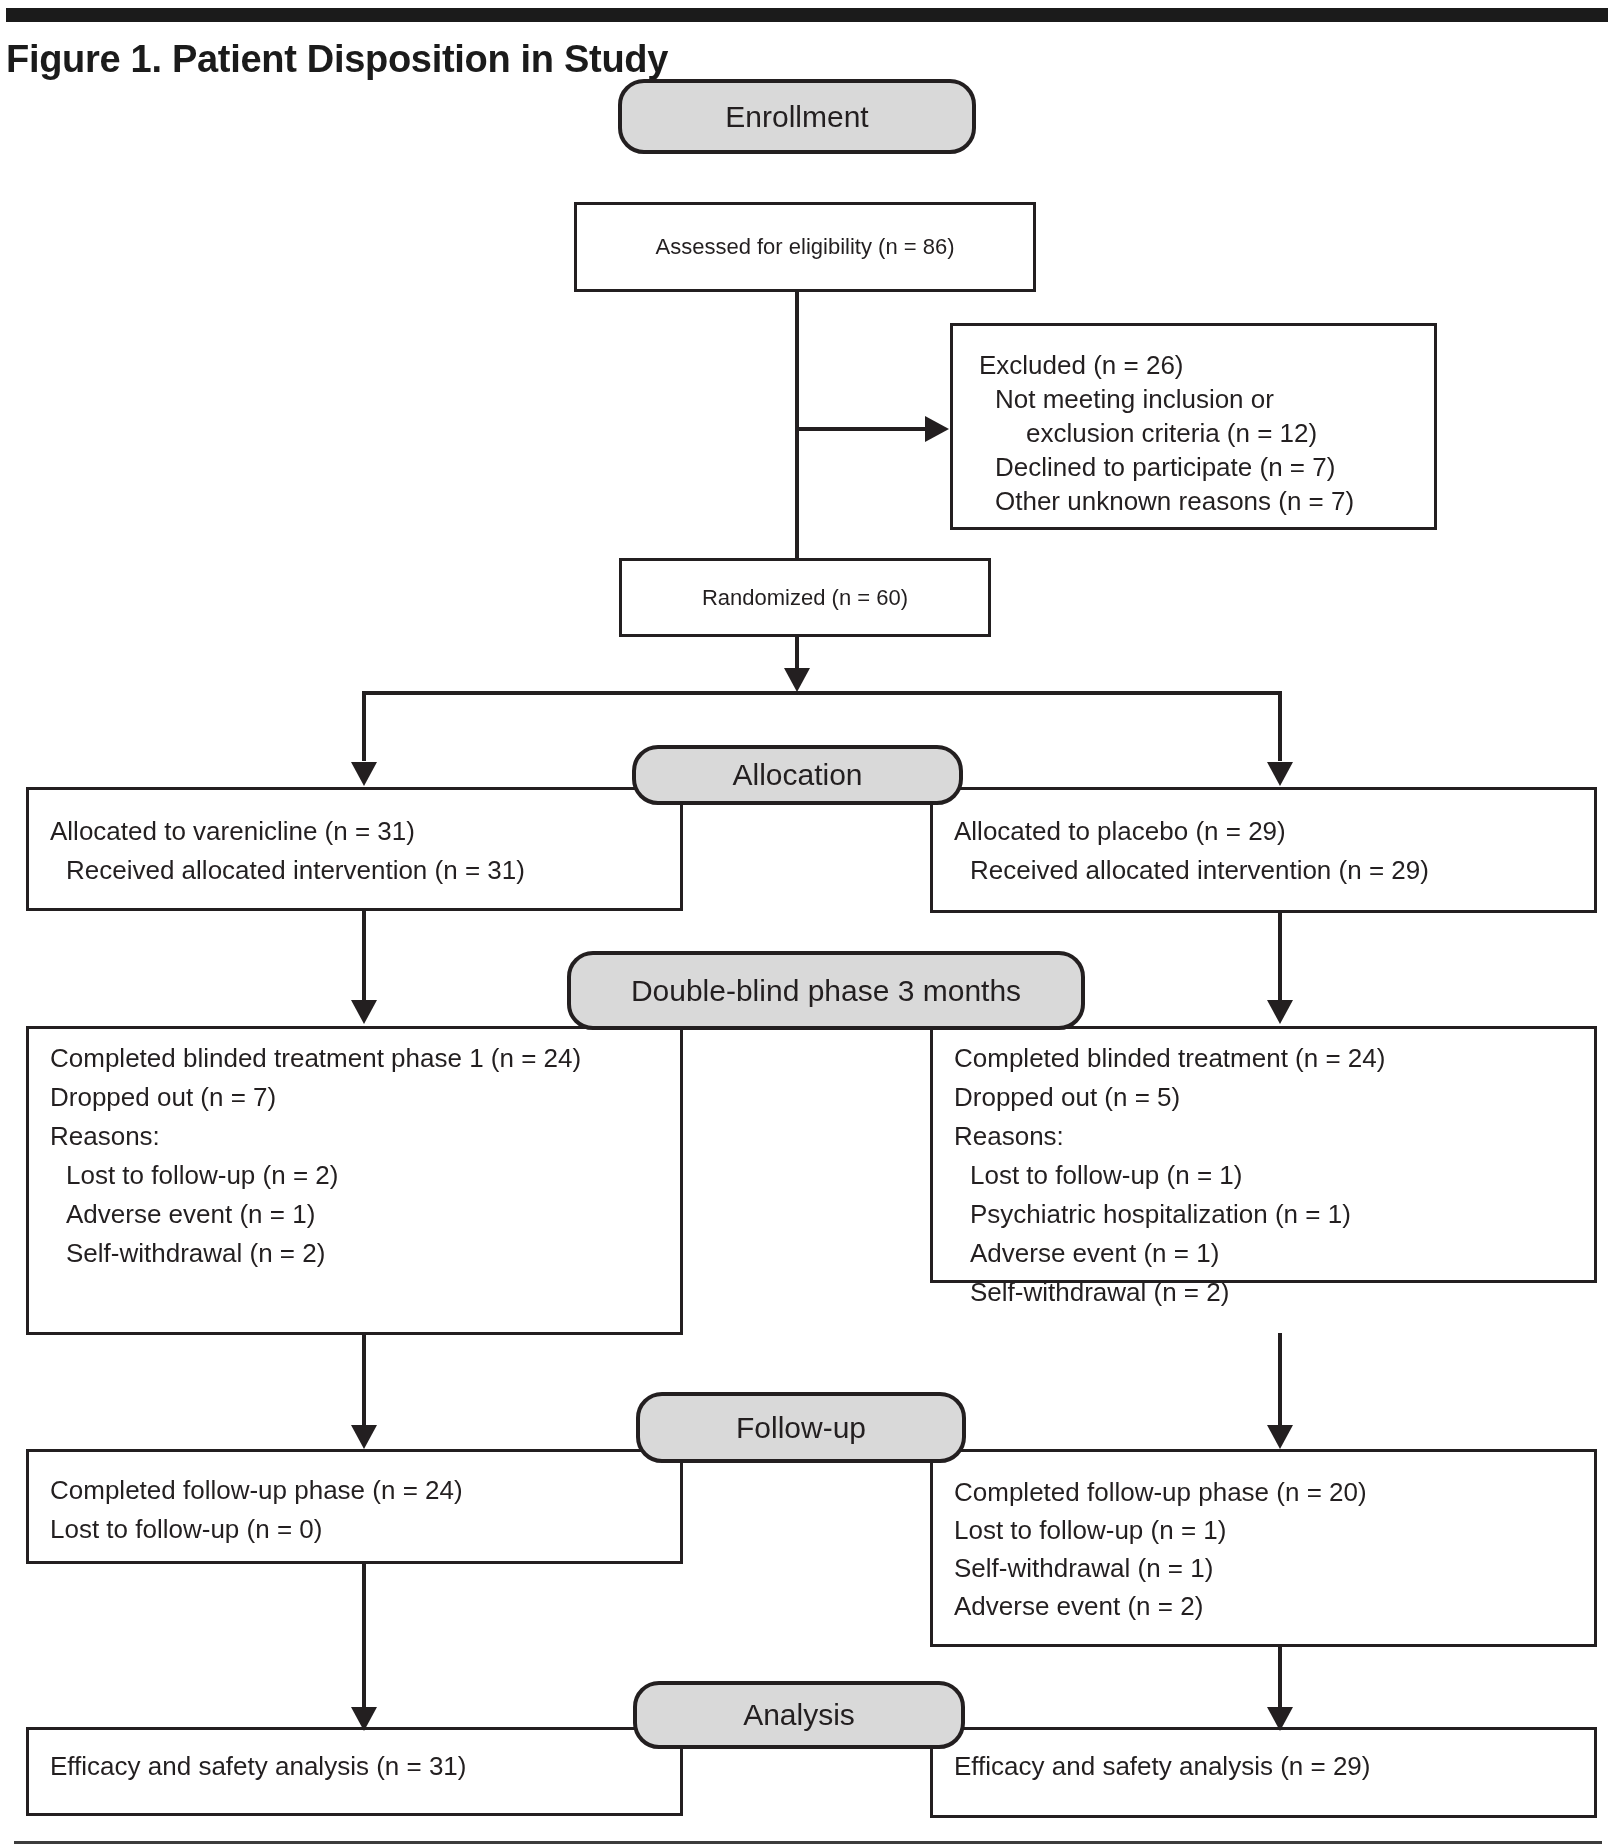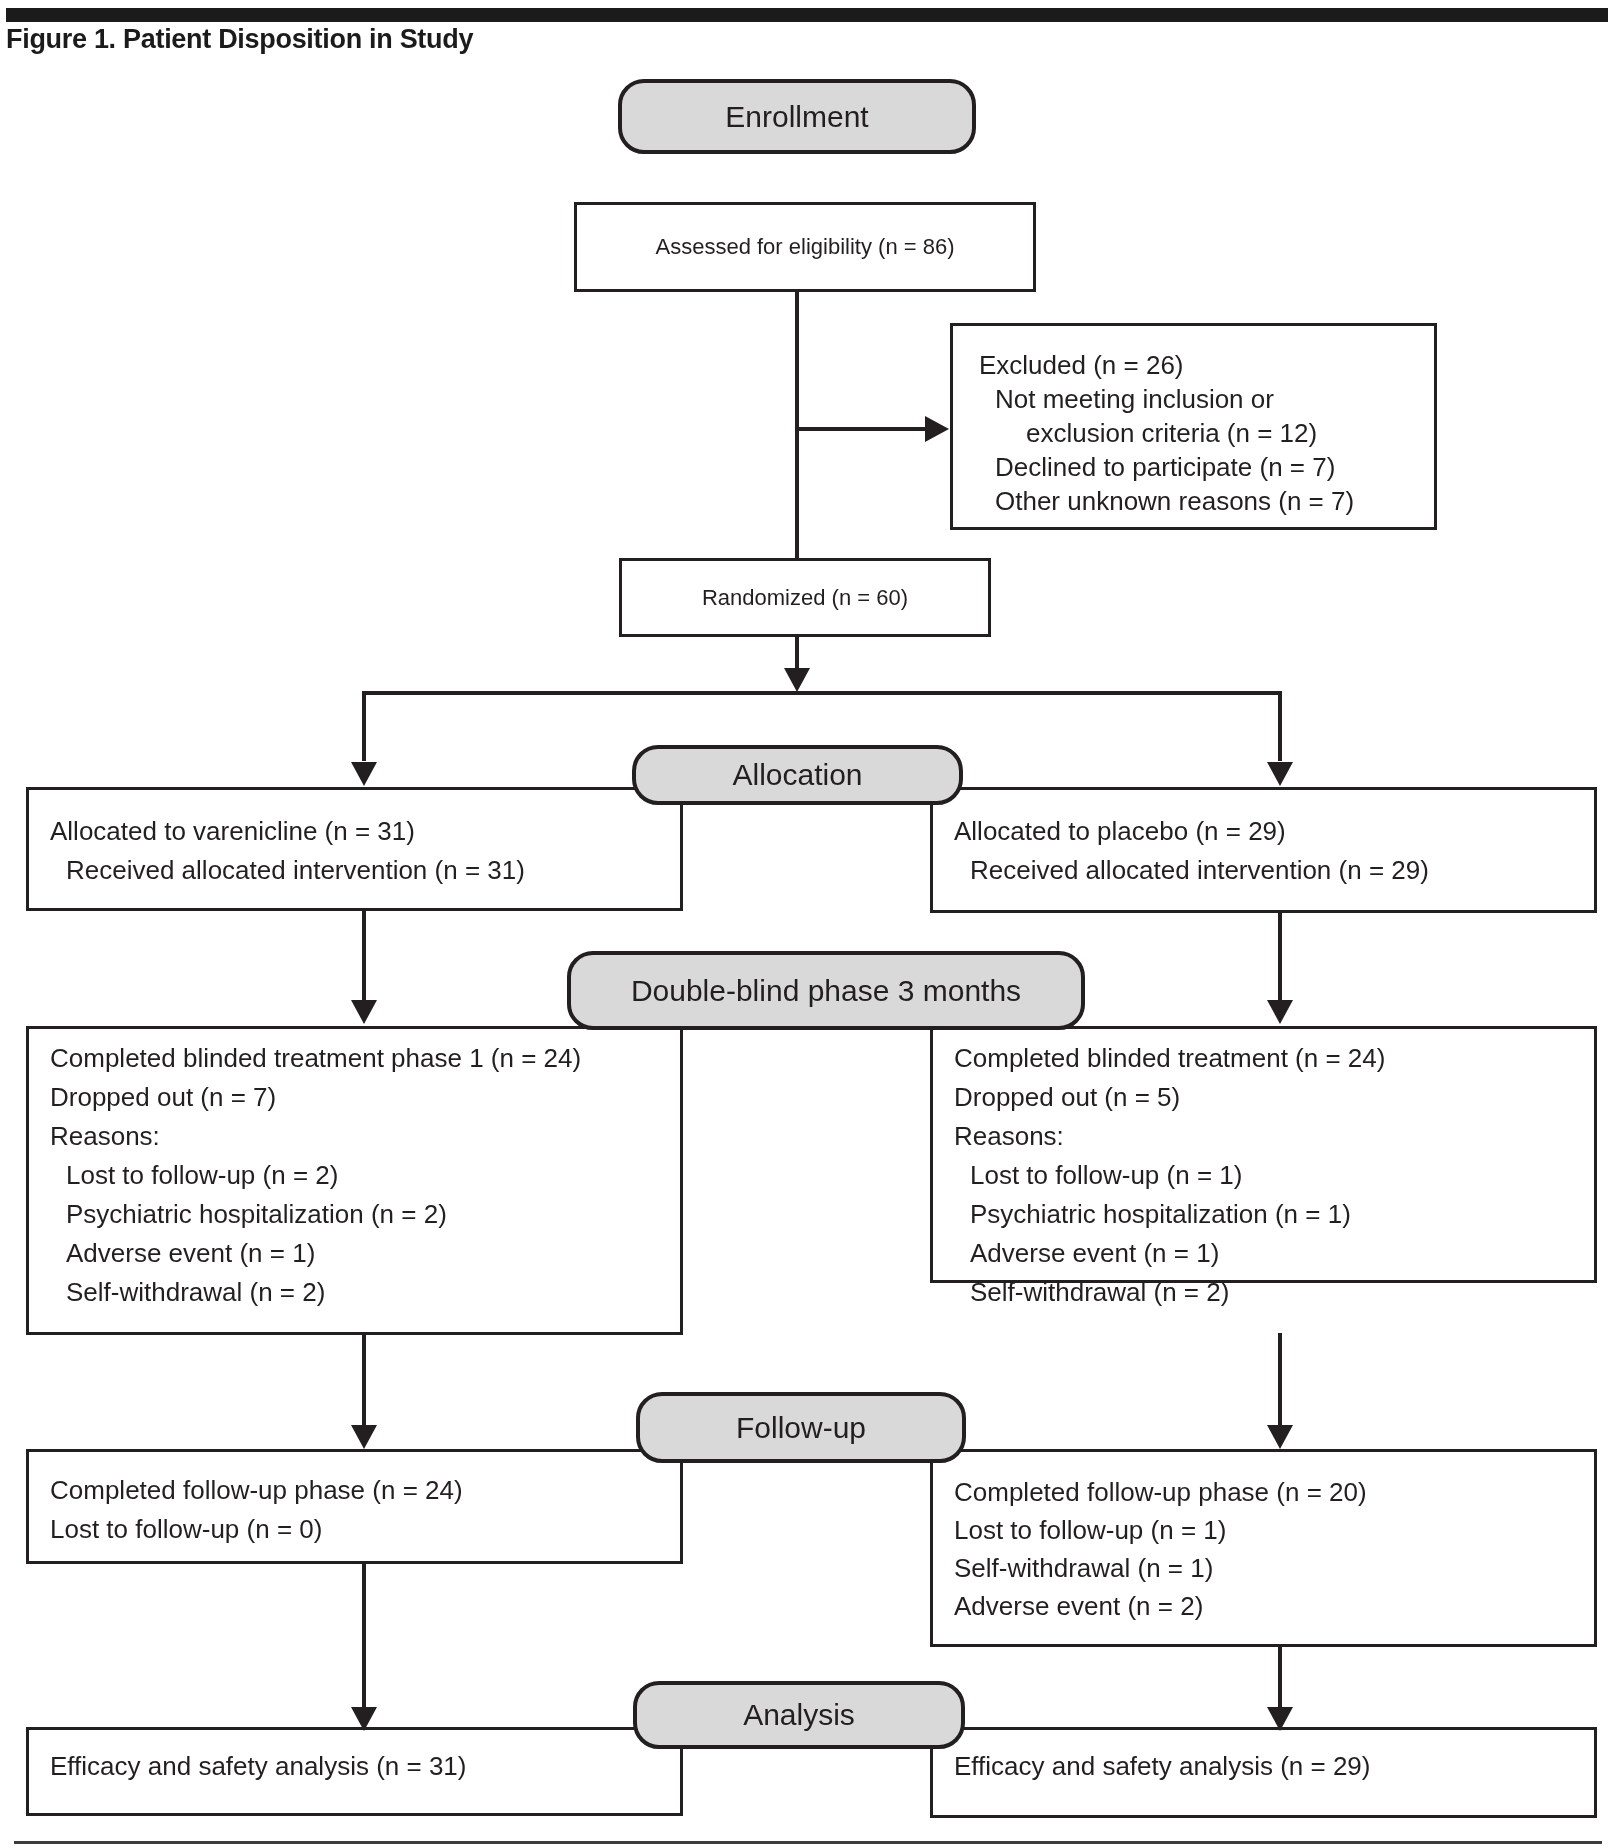--- a/index.html
+++ b/index.html
@@ -1,19 +1,19 @@
 <!DOCTYPE html>
 <html><head>
 <meta charset="utf-8">
 <style>
   html,body{margin:0;padding:0;background:#ffffff;}
   .figure{position:relative;width:1614px;height:1847px;background:#fff;
           font-family:"Liberation Sans",sans-serif;color:#231f20;overflow:hidden;}
   .top-rule{position:absolute;left:6px;top:8px;width:1602px;height:14px;background:#1b1b1b;}
-  .title{position:absolute;left:6px;top:24px;font-size:27px;font-weight:bold;letter-spacing:-0.3px;color:#1b1b1b;text-align:right;}
+  .title{position:absolute;left:6px;top:38px;font-size:38px;font-weight:bold;letter-spacing:-0.3px;color:#1b1b1b;text-align:right;}
   .bottom-rule{position:absolute;left:14px;top:1841px;width:1588px;height:3px;background:#3c3c3c;}
 
   .stage{position:absolute;background:#d9d9d9;border:4px solid #231f20;border-radius:26px;
          box-sizing:border-box;display:flex;align-items:center;justify-content:center;
          font-size:30px;z-index:5;white-space:nowrap;}
 
   .box{position:absolute;background:#ffffff;border:3px solid #231f20;box-sizing:border-box;z-index:2;}
   .box.centered{display:flex;align-items:center;justify-content:center;font-size:22px;white-space:nowrap;margin-left:8px;}
   .bline{height:39px;line-height:39px;font-size:26px;white-space:nowrap;}
   .tight .bline{height:34px;line-height:34px;}
@@ -61,21 +61,20 @@
   <div class="box" style="left:930px;top:787px;width:667px;height:126px;padding:22px 10px 0 21px;">
       <div class="bline ind0">Allocated to placebo (n = 29)</div>
       <div class="bline ind1">Received allocated intervention (n = 29)</div>
     </div>
 
   <div class="box" style="left:26px;top:1026px;width:657px;height:309px;padding:10px 10px 0 21px;">
       <div class="bline ind0">Completed blinded treatment phase 1 (n = 24)</div>
       <div class="bline ind0">Dropped out (n = 7)</div>
       <div class="bline ind0">Reasons:</div>
       <div class="bline ind1">Lost to follow-up (n = 2)</div>
-      <div class="bline ind1">Psychiatric hospitalization (n = 2)</div>
       <div class="bline ind1">Adverse event (n = 1)</div>
       <div class="bline ind1">Self-withdrawal (n = 2)</div>
     </div>
   <div class="box" style="left:930px;top:1026px;width:667px;height:257px;padding:10px 4px 0 21px;">
       <div class="bline ind0">Completed blinded treatment (n = 24)</div>
       <div class="bline ind0">Dropped out (n = 5)</div>
       <div class="bline ind0">Reasons:</div>
       <div class="bline ind1">Lost to follow-up (n = 1)</div>
       <div class="bline ind1">Psychiatric hospitalization (n = 1)</div>
       <div class="bline ind1">Adverse event (n = 1)</div>

